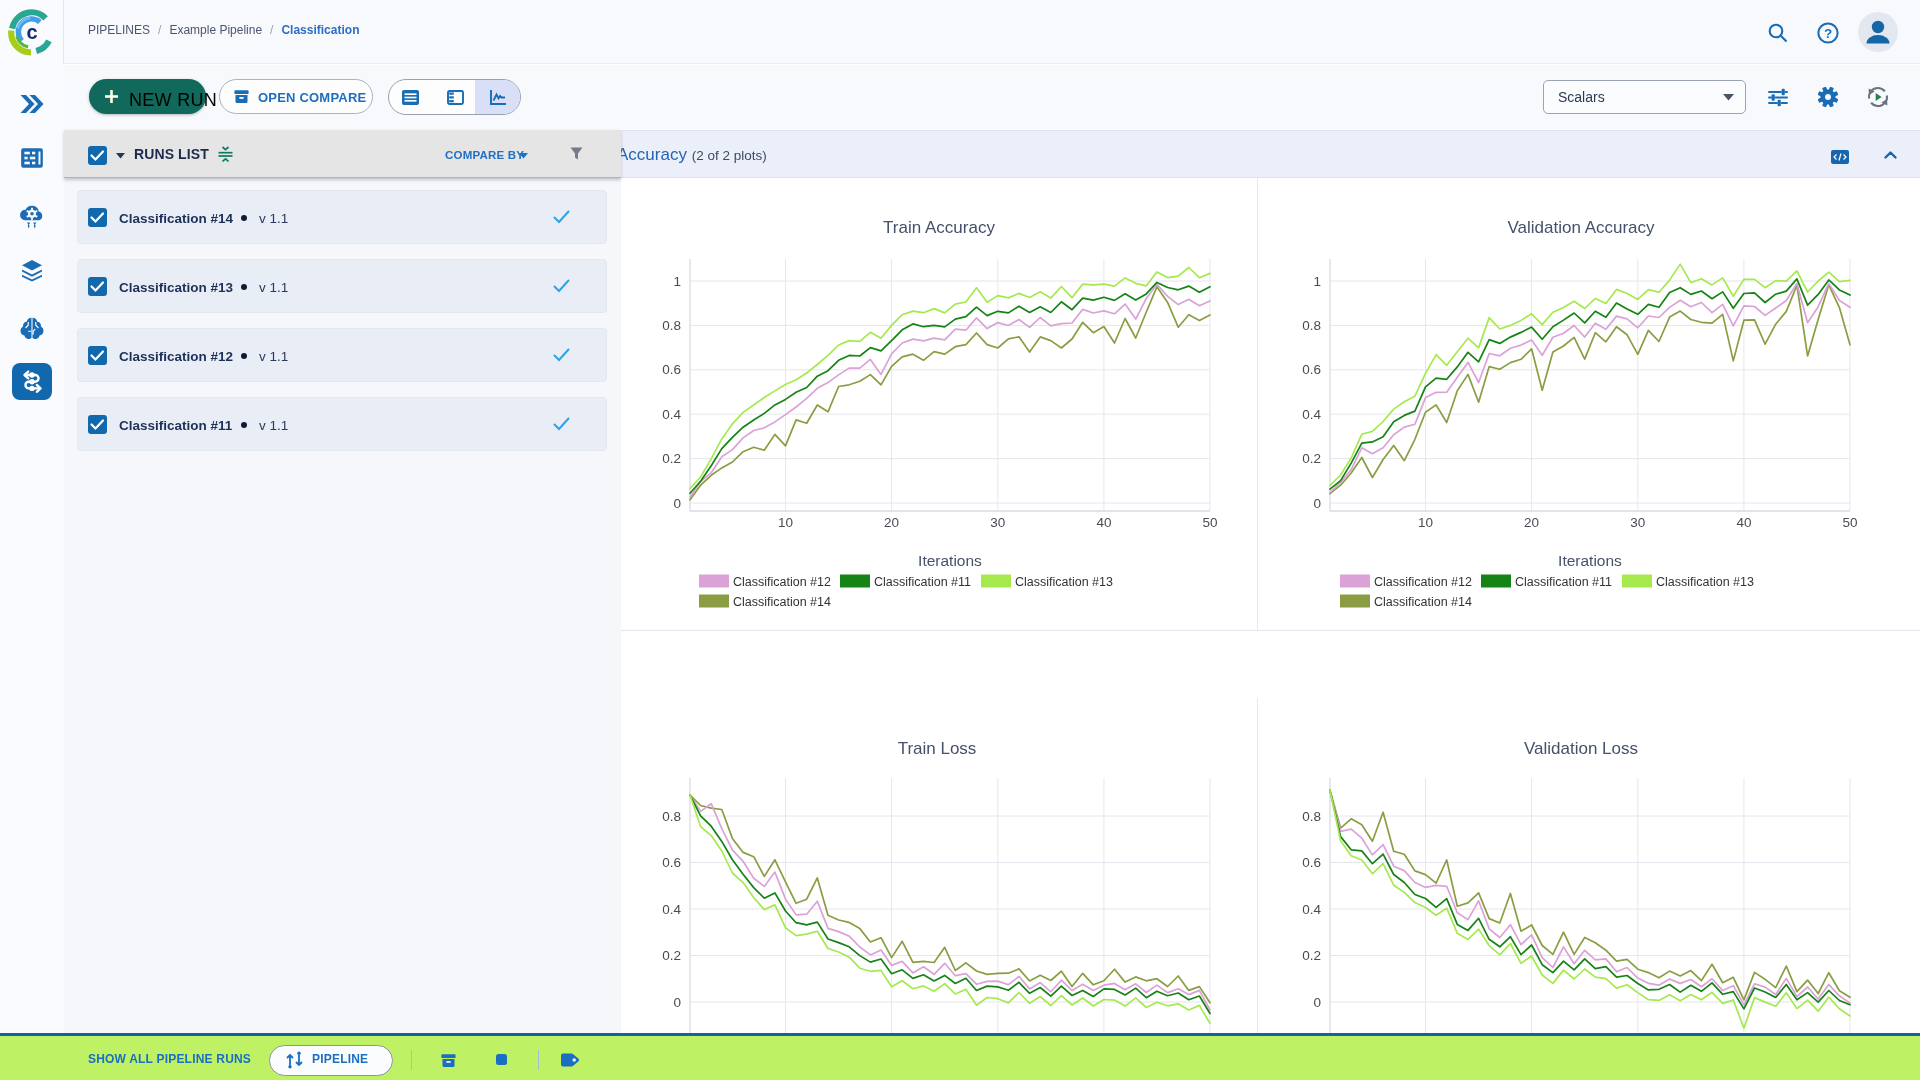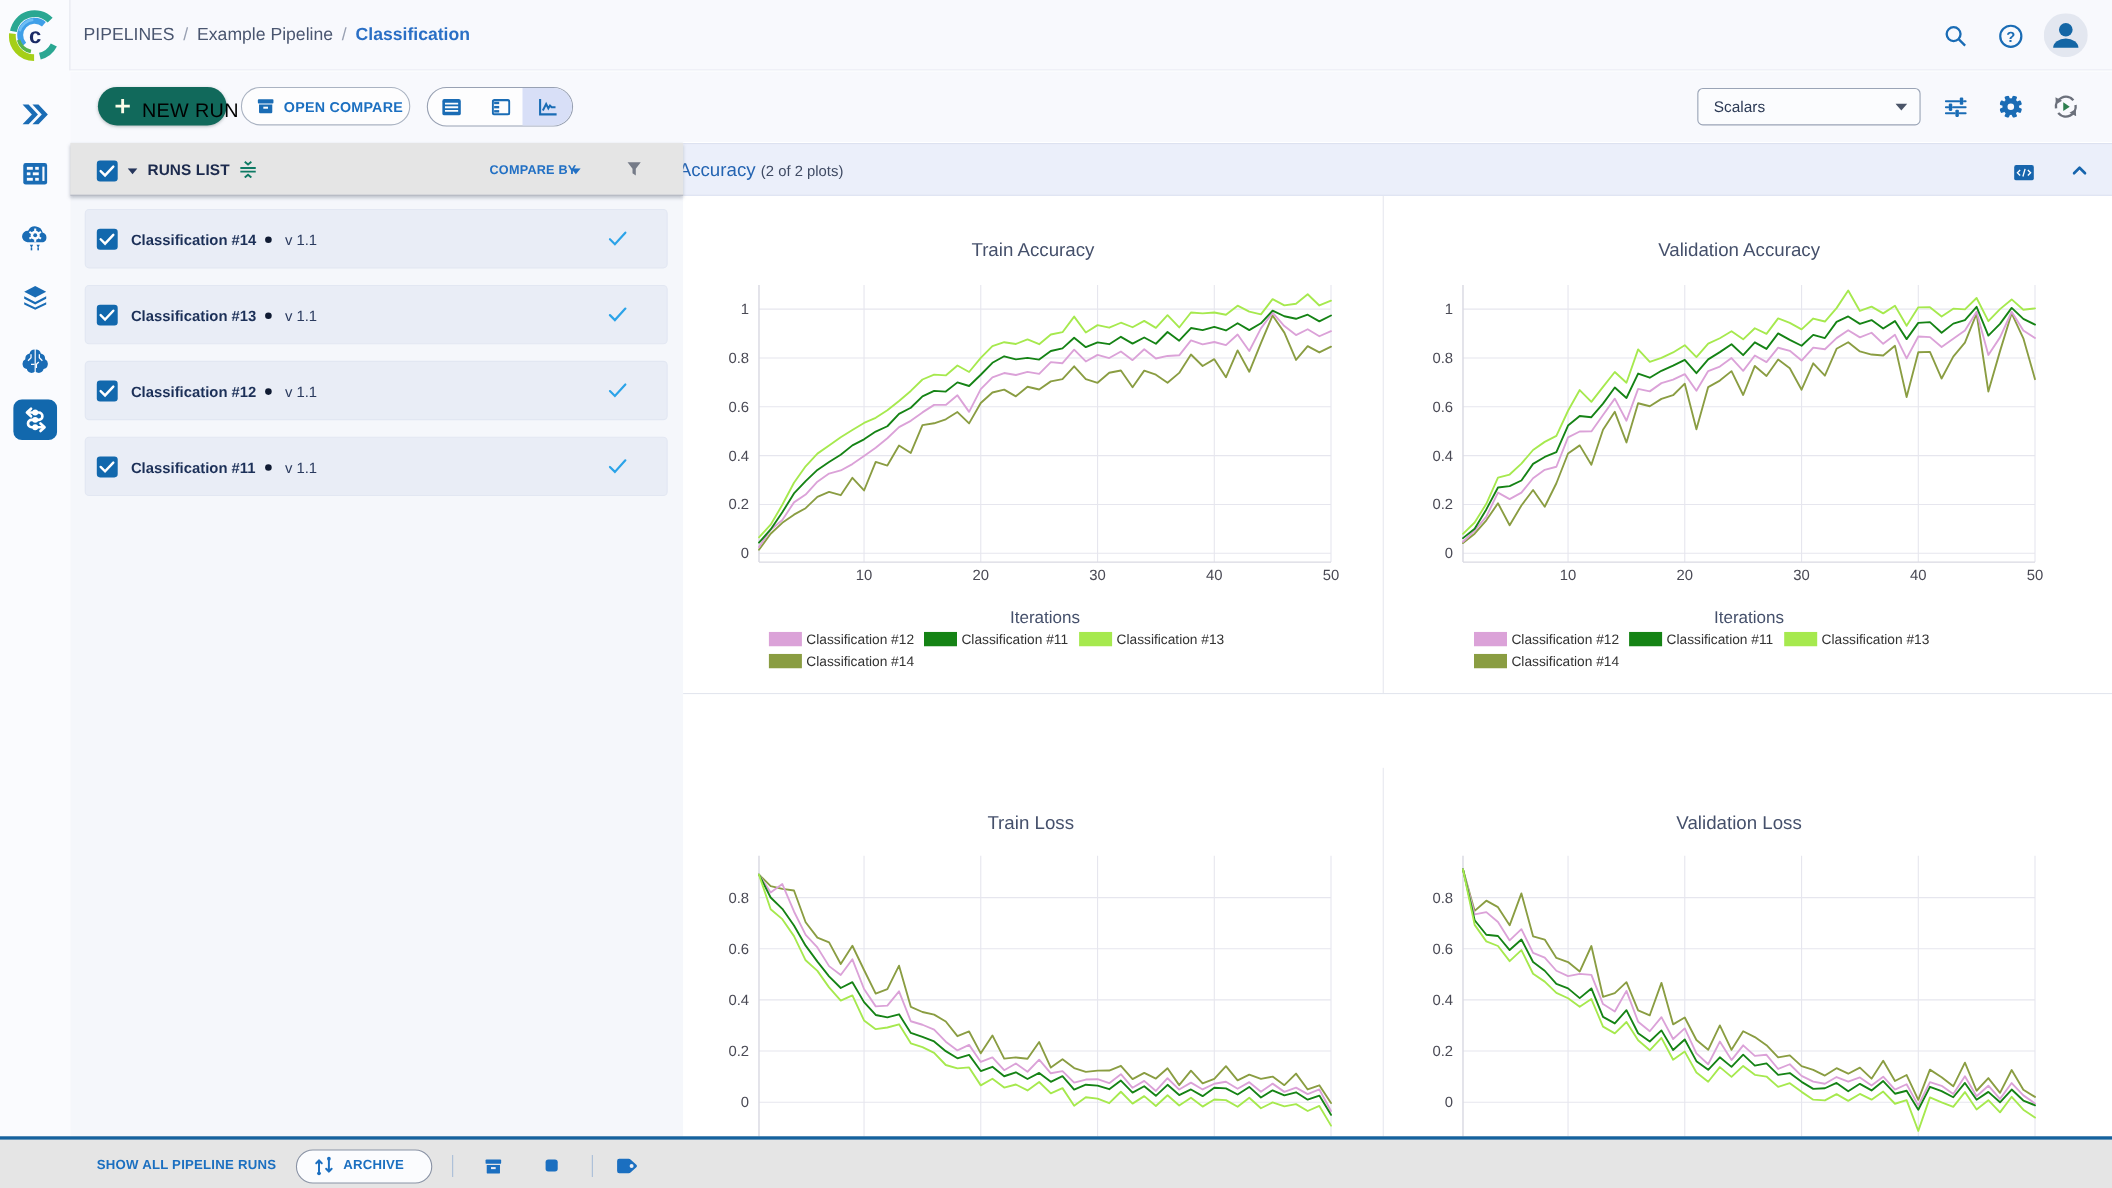--- a/index.html
+++ b/index.html
@@ -1,36 +1,36 @@
 <!DOCTYPE html>
 <html><head><meta charset="utf-8"><style>
 * { margin:0; padding:0; box-sizing:border-box; }
 html,body { width:1920px; height:1080px; font-family:"Liberation Sans",sans-serif; background:#fff; overflow:hidden; }
 .abs { position:absolute; }
 #page { position:relative; width:1920px; height:1080px; }
 #topbar { left:0; top:0; width:1920px; height:64px; background:#f8f9fd; border-bottom:1px solid #ebedf4; }
 #sidebar { left:0; top:0; width:64px; height:1080px; background:#fafbfe; }
 #sidediv { left:63px; top:0; width:1px; height:64px; background:#e4e7ee; }
 #toolbar { left:64px; top:65px; width:1856px; height:64px; background:#f8f9fd; }
-#crumbs { left:76px; top:23px; font-size:16px; color:#4a5670; }
+#crumbs { left:88px; top:23px; font-size:12px; color:#4a5670; }
 #crumbs .sep { color:#98a0b2; padding:0 8px; }
 #crumbs .cur { color:#2a6fc5; font-weight:bold; }
 #leftpanel { left:64px; top:129px; width:557px; height:905px; background:#f5f7fb; }
 #runshdr { position:absolute; left:0; top:1px; width:557px; height:48px; background:#e5e5e5; border-bottom:1px solid #aeb3bf; box-shadow:0 2px 3px rgba(110,118,135,.4); }
 .runitem { position:absolute; left:13px; width:530px; height:54px; background:#e9edf6; border:1px solid #e2e7f2; border-radius:4px; }
 .runitem .t { position:absolute; left:41px; top:19.5px; font-size:13.5px; font-weight:bold; color:#1c3058; }
 .runitem .v { position:absolute; left:181px; top:20px; font-size:13.5px; color:#2a3a5e;text-align:right; }
 .runitem .dot { position:absolute; left:163px; top:24px; width:5.5px; height:5.5px; border-radius:3px; background:#101b33; }
 .cbx { position:absolute; width:19px; height:19px; background:#1268ad; border-radius:3px; }
 #content { left:621px; top:129px; width:1299px; height:905px; background:#fff; }
 .sechdr { position:absolute; left:0; width:1299px; height:48px; background:#ebeffa; border-top:1px solid #dde2f0; border-bottom:1px solid #dde2f0; }
 .sechdr .ttl { position:absolute; left:-4px; width:100%; text-align:left; top:14px; font-size:17px; color:#2464b2; }
 .sechdr .ttl .sub { font-size:13.5px; color:#3f4a63; }
 .vdiv { position:absolute; width:1px; background:#e6e8ef; }
-#botbar { left:0; top:1033px; width:1920px; height:47px; background:#e5e5e5; border-top:3px solid #15629e; }
+#botbar { left:0; top:1033px; width:1920px; height:47px; background:#bef264; border-top:3px solid #15629e; }
 .botlink { position:absolute; top:16px; font-size:12px; font-weight:bold; color:#1b6fc0; letter-spacing:.2px; }
 svg text { font-family:"Liberation Sans",sans-serif; }
 </style></head><body>
 <div id="page">
 
 <div id="topbar" class="abs"></div>
 <div id="toolbar" class="abs"></div>
 <div id="sidebar" class="abs"></div>
 <div id="sidediv" class="abs"></div>
 <svg class="abs" style="left:8px;top:9px" width="48" height="48" viewBox="0 0 48 48">
@@ -436,21 +436,21 @@
 <svg class="abs" style="left:286px;top:15px" width="17" height="18" viewBox="0 0 17 18">
         <g stroke="#1b6fc0" stroke-width="1.8" fill="none" stroke-linecap="round">
           <path d="M4 14 L4 4 M1.5 6.5 L4 4 L6.5 6.5"></path>
           <path d="M13 4 L13 14 M10.5 11.5 L13 14 L15.5 11.5"></path>
         </g>
         <g fill="#1b6fc0">
           <circle cx="4" cy="15.7" r="1.7"></circle>
           <circle cx="13" cy="2.3" r="1.7"></circle>
         </g>
       </svg>
-<div class="botlink" style="left:312px;">ARCHIVE</div>
+<div class="botlink" style="left:312px;">PIPELINE</div>
 <div class="abs" style="left:411px;top:14px;width:1px;height:20px;background:#a8bdd8;"></div>
 <svg class="abs" style="left:440px;top:16px" width="17" height="17" viewBox="0 0 24 24">
         <g fill="#1b6fc0">
           <rect x="2" y="3" width="20" height="5.5" rx="1.2"></rect>
           <path d="M3.5 10 h17 v9.5 a1.5 1.5 0 0 1 -1.5 1.5 h-14 a1.5 1.5 0 0 1 -1.5 -1.5 Z"></path>
           <rect x="9" y="12.7" width="6" height="2.6" fill="#e9edf6"></rect>
         </g>
       </svg>
 <div class="abs" style="left:496px;top:18px;width:11px;height:11px;background:#1b6fc0;border-radius:2.5px;"></div>
 <div class="abs" style="left:538px;top:14px;width:1px;height:20px;background:#a8bdd8;"></div>

